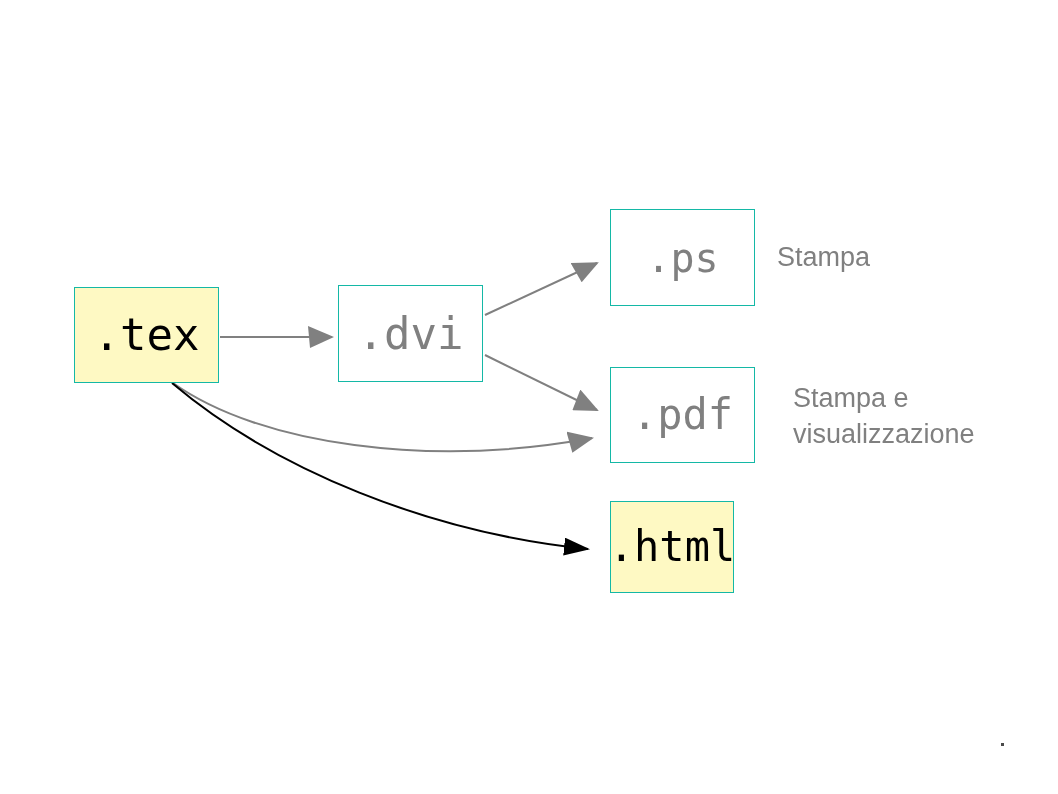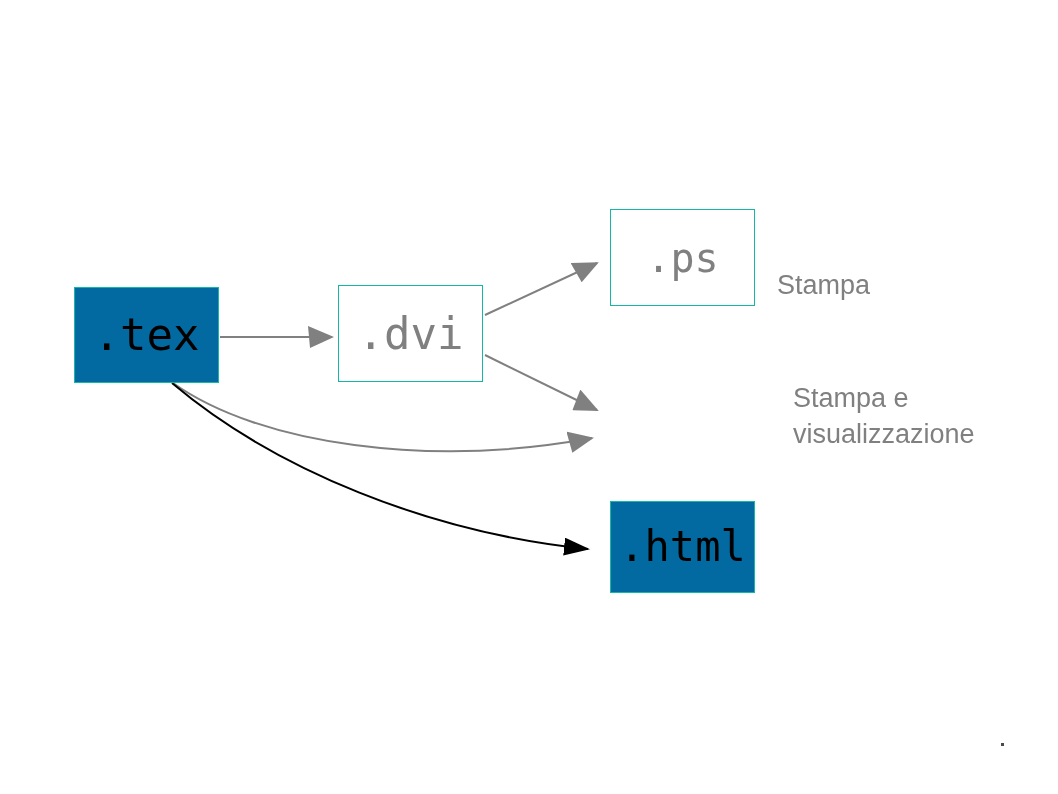--- a/index.html
+++ b/index.html
@@ -32,49 +32,49 @@
     justify-content: center;
     font-family: "DejaVu Sans Mono", "Liberation Mono", monospace;
     letter-spacing: 0px;
     white-space: nowrap;
   }
   .node-label {
     display: block;
     line-height: 1;
   }
   .node.filled {
-    background: #0369a1;
+    background: #fef9c3;
   }
   .node.plain {
     background: #ffffff;
   }
   .node.dark-text .node-label { color: #000000; }
   .node.gray-text .node-label { color: #808080; }
 
   #node-tex  { left: 74px;  top: 287px; width: 145px; height: 96px; }
   #node-dvi  { left: 338px; top: 285px; width: 145px; height: 97px; text-align: center; }
   #node-ps   { left: 610px; top: 209px; width: 145px; height: 97px; }
   #node-pdf  { left: 610px; top: 367px; width: 145px; height: 96px; }
-  #node-html { left: 610px; top: 501px; width: 145px; height: 92px; }
+  #node-html { left: 610px; top: 501px; width: 124px; height: 92px; }
 
   #node-tex .node-label  { font-size: 44px; }
   #node-dvi .node-label  { font-size: 44px; }
   #node-ps .node-label   { font-size: 40px; }
   #node-pdf .node-label  { font-size: 42px; }
   #node-html .node-label { font-size: 42px; }
 
   .annotation {
     position: absolute;
     color: #808080;
     font-family: "Liberation Sans", sans-serif;
     font-size: 27px;
     line-height: 36px;
     white-space: pre-line;
   }
-  #annotation-print   { left: 777px; top: 239px; margin-top: 28px; }
+  #annotation-print   { left: 777px; top: 239px; }
   #annotation-printview { left: 777px; top: 380px; margin-left: 16px; }
 
   #speck {
     position: absolute;
     left: 1001px;
     top: 743px;
     width: 3px;
     height: 3px;
     background: #4a4a4a;
   }
@@ -113,20 +113,23 @@
   </div>
 
   <div class="node plain gray-text" id="node-dvi">
     <span class="node-label">.dvi</span>
   </div>
 
   <div class="node plain gray-text" id="node-ps">
     <span class="node-label">.ps</span>
   </div>
 
+  <div class="node plain gray-text" id="node-pdf">
+    <span class="node-label">.pdf</span>
+  </div>
 
   <div class="node filled dark-text" id="node-html">
     <span class="node-label">.html</span>
   </div>
 
   <div class="annotation" id="annotation-print">Stampa</div>
 
   <div class="annotation" id="annotation-printview">Stampa e
 visualizzazione</div>
 

